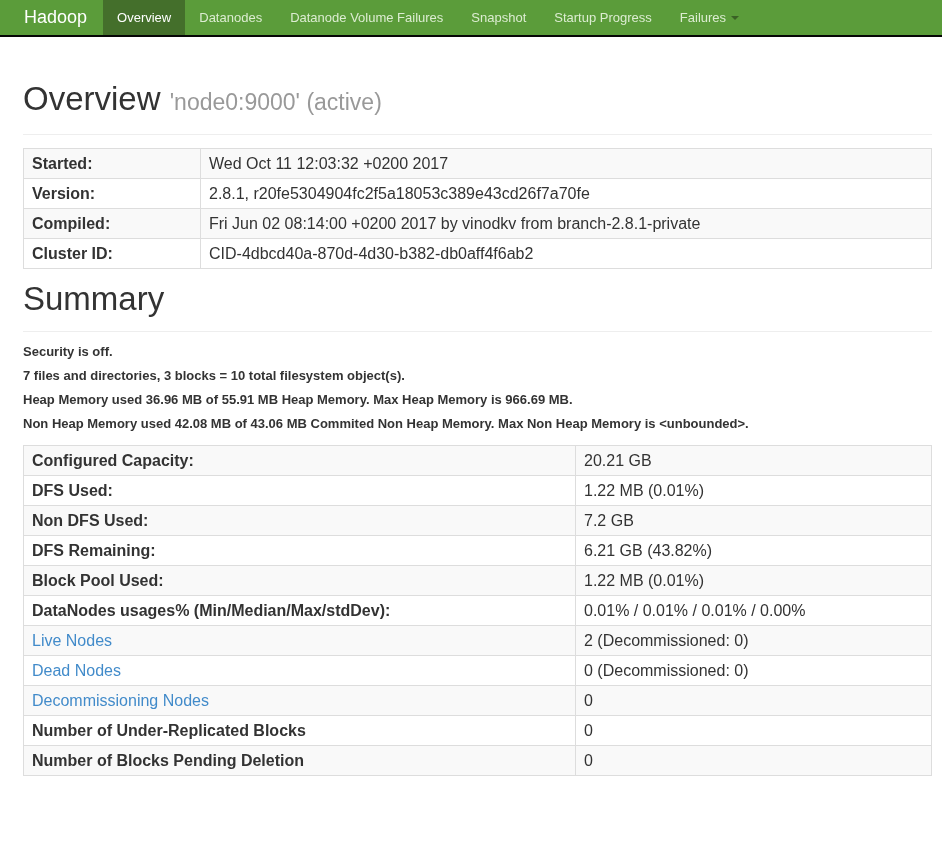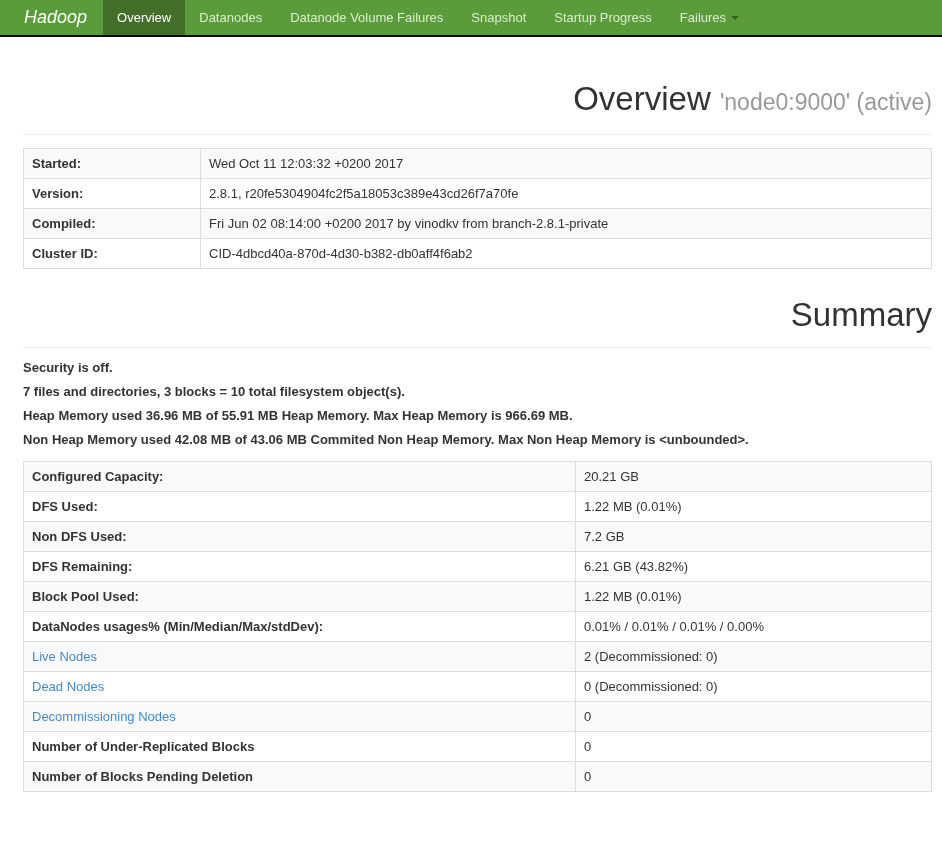--- a/index.html
+++ b/index.html
@@ -16,21 +16,20 @@
     padding-left: 24px;
   }
   .brand {
     color: #fff;
     font-size: 18px;
     display: flex;
     align-items: center;
     margin-right: 16px;
     text-decoration: none;
     cursor: pointer;
-    font-style: italic;
   }
   .nav-item {
     display: flex;
     align-items: center;
     padding: 0 14px;
     color: #dcecd1;
     font-size: 13px;
     text-decoration: none;
     cursor: pointer;
   }
@@ -44,37 +43,36 @@
     border-top: 4px solid #3a6125;
   }
 
   
   .container { margin-left: 23px; width: 909px; }
 
   .page-header {
     margin-top: 44px;
     padding-bottom: 14px;
     border-bottom: 1px solid #eee;
-    text-align: right;
   }
-  .page-header.second { margin-top: 28px; }
+  .page-header.second { margin-top: 12px; }
   .page-header h1 {
     font-size: 33px;
     font-weight: normal;
     color: #333;
     line-height: 36px;
   }
   .page-header h1 small { font-size: 23px; color: #999; font-weight: normal; }
 
   table { border-collapse: collapse; width: 100%; margin-top: 13px; table-layout: fixed; }
   td {
     border: 1px solid #ddd;
     padding: 7px 8px;
     line-height: 15px;
-    font-size: 13px;
+    font-size: 16px;
     color: #333;
     overflow: hidden;
     white-space: nowrap;
   }
   tr:nth-child(odd) td { background: #f9f9f9; }
   td.lbl { font-weight: bold; }
   a.tbl-link { color: #428bca; font-weight: normal; text-decoration: none; cursor: pointer; }
 
   .summary-text { margin-top: 13px; font-weight: bold; }
   .summary-text p { margin-bottom: 10px; line-height: 14px; }

